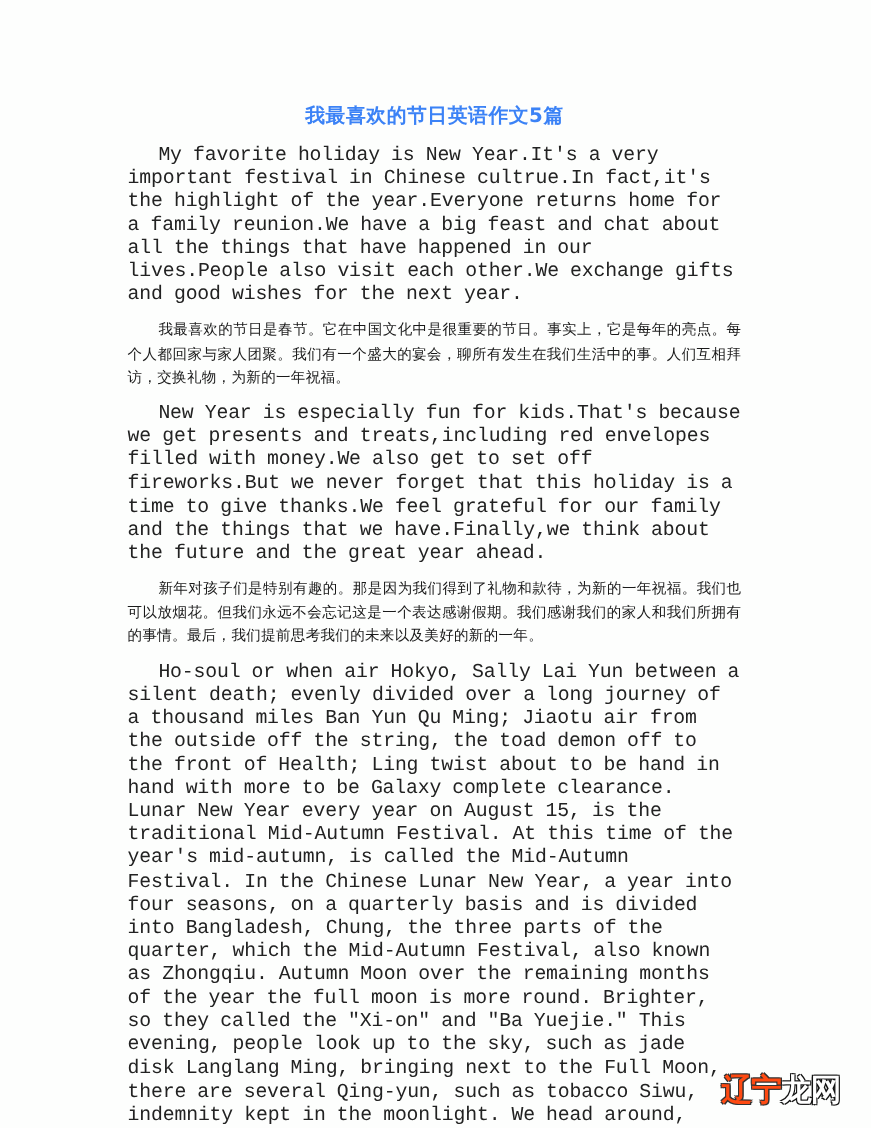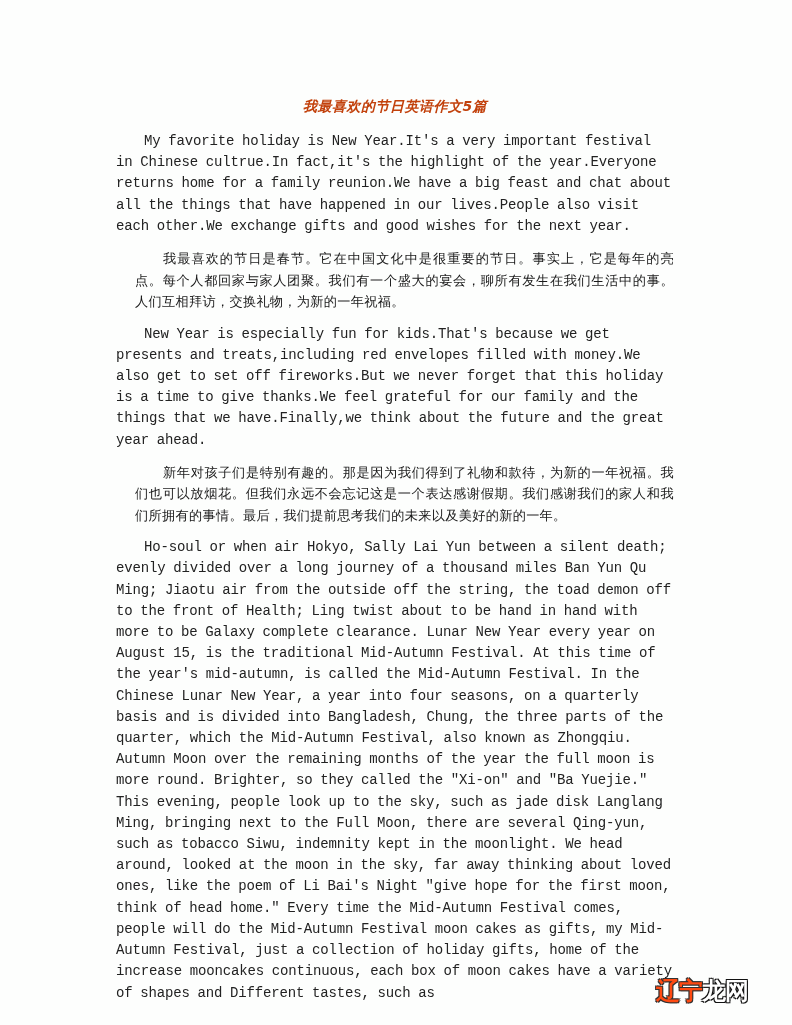--- a/index.html
+++ b/index.html
@@ -16,54 +16,52 @@
     .page {
       position: absolute;
       left: 116px;
       top: 93px;
       width: 558px;
     }
     .doc-title {
       text-align: center;
       font-family: "DejaVu Sans", sans-serif;
       font-weight: bold;
-      font-size: 14px;
-      color: #c2410c;
+      font-size: 18px;
+      color: #3b82f6;
       margin: 0 0 12px 0;
       line-height: 26px;
       letter-spacing: 0.5px;
-      font-style: italic;
     }
     .para {
       font-family: "Liberation Mono", "DejaVu Sans Mono", monospace;
-      font-size: 14px;
+      font-size: 18px;
       line-height: 21.2px;
       color: #222;
       text-indent: 28px;
       margin: 0 0 11px 0;
       text-align: left;
       word-spacing: -0.5px;
       letter-spacing: -0.15px;
     }
     .para.zh {
       font-family: "DejaVu Sans", sans-serif;
       font-size: 13.2px;
       line-height: 21.5px;
       text-align: justify;
       letter-spacing: 0.3px;
       color: #1a1a1a;
-      margin-left: 19px;
     }
     .watermark {
       position: absolute;
       left: 656px;
       top: 976px;
       font-family: "DejaVu Sans", sans-serif;
       font-weight: bold;
-      font-size: 24px;
+      font-size: 28px;
       letter-spacing: -1px;
       line-height: 30px;
     }
     .wm-red {
       color: #ff4a12;
       text-shadow: -1px -1px 0 #333, 1px -1px 0 #333, -1px 1px 0 #333, 1px 1px 0 #333;
     }
     .wm-white {
       color: #ffffff;
       text-shadow: -1px -1px 0 #111, 1px -1px 0 #111, -1px 1px 0 #111, 1px 1px 0 #111;

